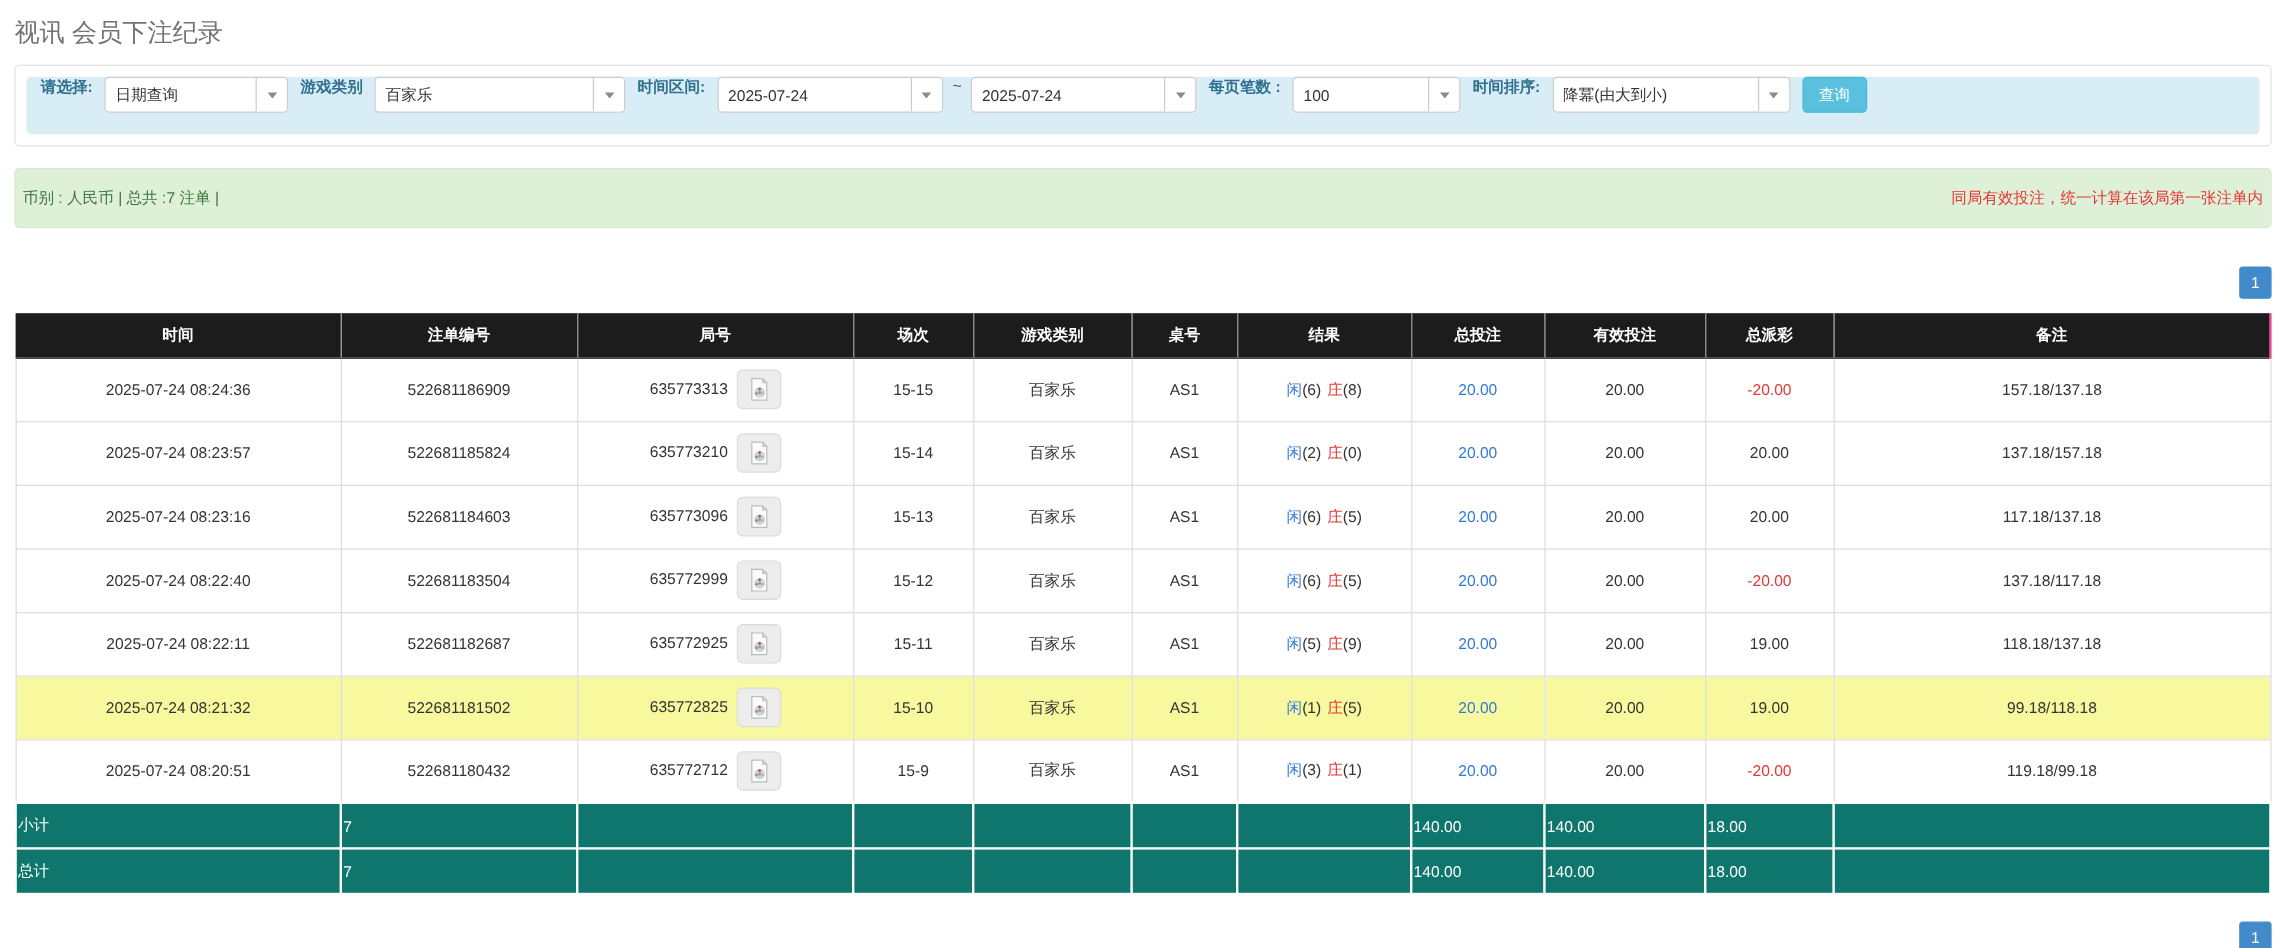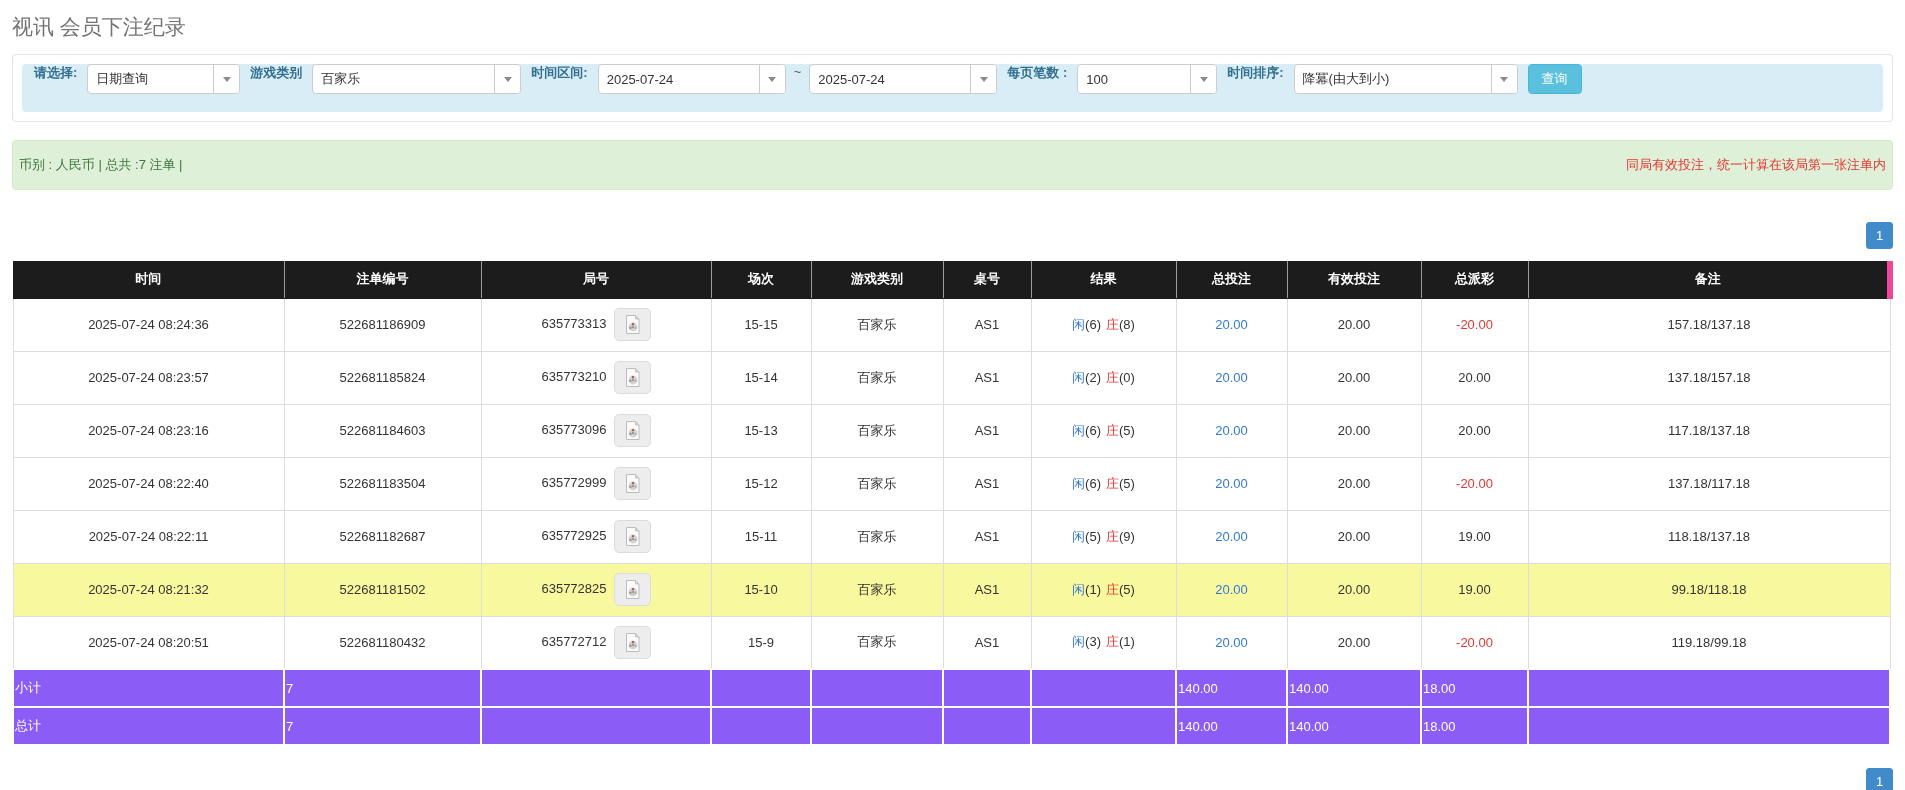--- a/index.html
+++ b/index.html
@@ -61,40 +61,40 @@
     cursor: pointer;
   }
 
   
   table.records { width: 100%; border-collapse: collapse; table-layout: fixed; font-size: 13px; }
   thead th {
     background: #1c1c1c; color: #fff; font-weight: bold; height: 37px;
     border-right: 1px solid #9a9a9a; border-bottom: 1px solid #1c1c1c;
     text-align: center; padding: 0 0;
   }
-  thead th:last-child { border-right: 6px solid #ec4899; }
+  thead th:last-child { border-right: 2px solid #ec4899; }
   tbody td {
     height: 53px; text-align: center; border: 1px solid #ddd;
     color: #333; background: #fff; padding: 0 4px; overflow: hidden;
   }
   tr.hl td { background: #f8f89e; }
   .blue { color: #3379d8; }
   .red { color: #e43734; }
   .red-val { color: #e43734; }
   .score { color: #333; }
   .banker-wrap { margin-left: 5px; }
 
   .video-btn {
     display: inline-flex; align-items: center; justify-content: center;
     width: 37px; height: 33px; margin-left: 7px; vertical-align: middle;
     background: #ededed; border: 1px solid #dcdcdc; border-radius: 5px; cursor: pointer;
   }
 
   tr.summary td {
-    background: #8b5cf6; color: #fff; height: 38px; border: 2px solid #fff; font-size: 13px; margin-left: 19px;
+    background: #0f766e; color: #fff; height: 38px; border: 2px solid #fff; font-size: 13px; margin-left: 19px;
   }
 </style>
 </head>
 <body>
 
 <div class="page">
 
   <div class="page-title">视讯 会员下注纪录</div>
 
   <div class="panel">
@@ -122,21 +122,21 @@
         <span class="combo-arrow"></span>
       </div>
 
       <span class="flabel">每页笔数 :</span>
       <div class="combo" style="width:140px">
         <input readonly="" value="100" style="">
         <span class="combo-arrow"></span>
       </div>
 
       <span class="flabel">时间排序:</span>
-      <div class="combo" style="width:224px">
+      <div class="combo" style="width:198px">
         <input readonly="" value="降冪(由大到小)" style="">
         <span class="combo-arrow"></span>
       </div>
 
       <button class="search-btn">查询</button>
     </div>
   </div>
 
   <div class="alert">
     <span>币别 : 人民币 | 总共 :7 注单 |</span>

